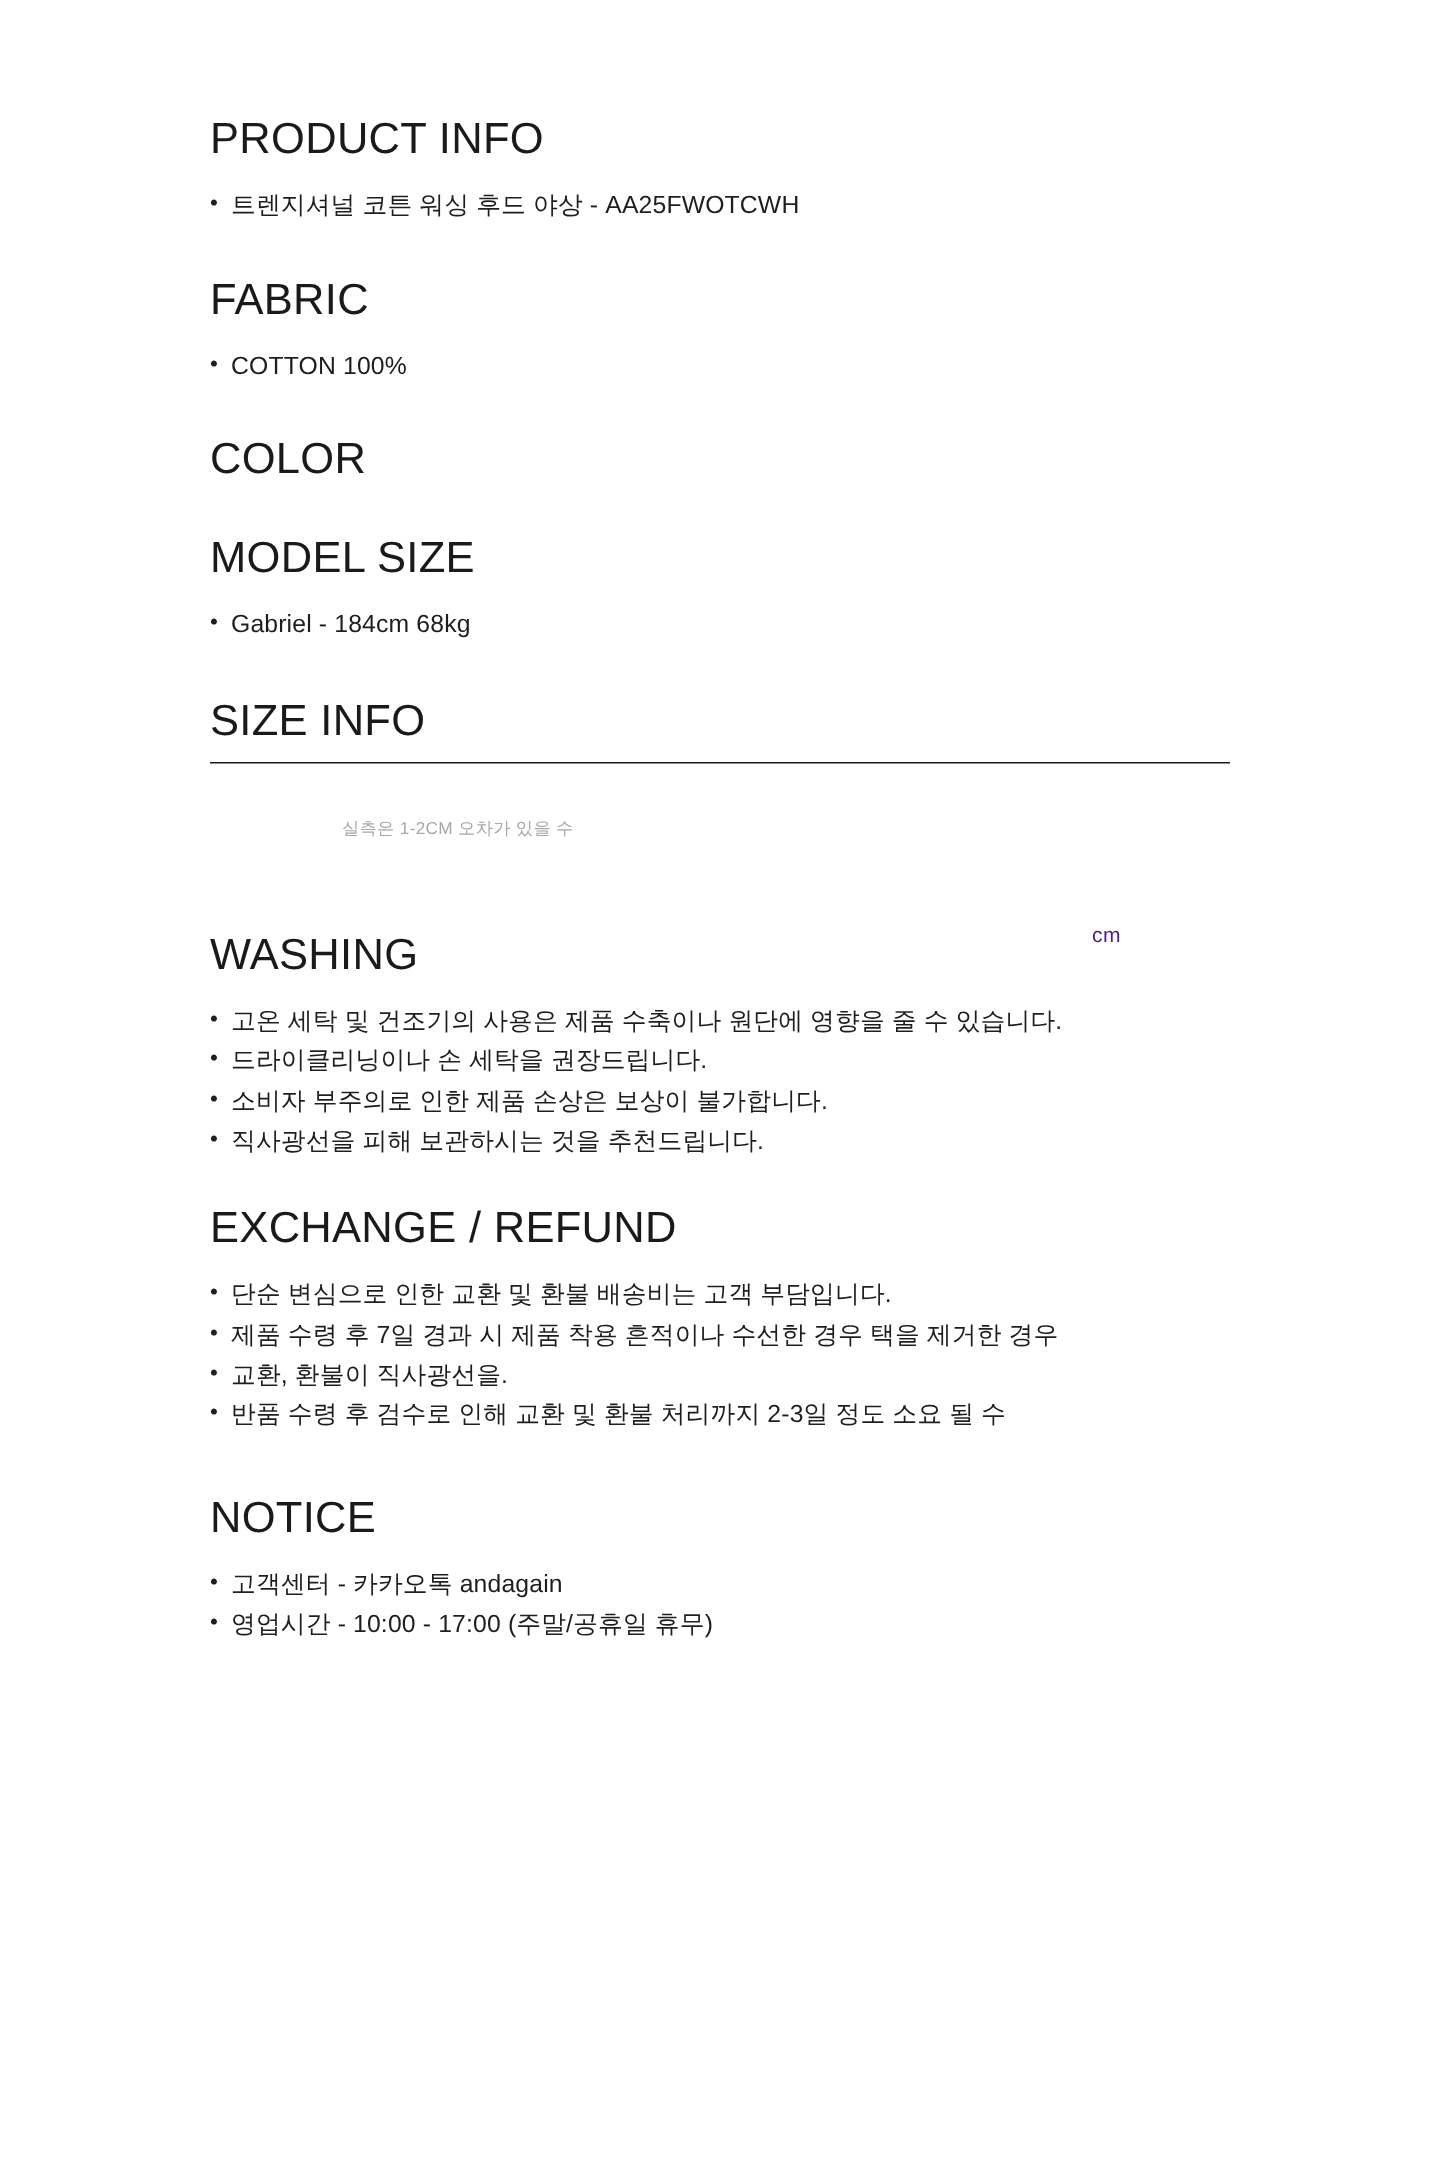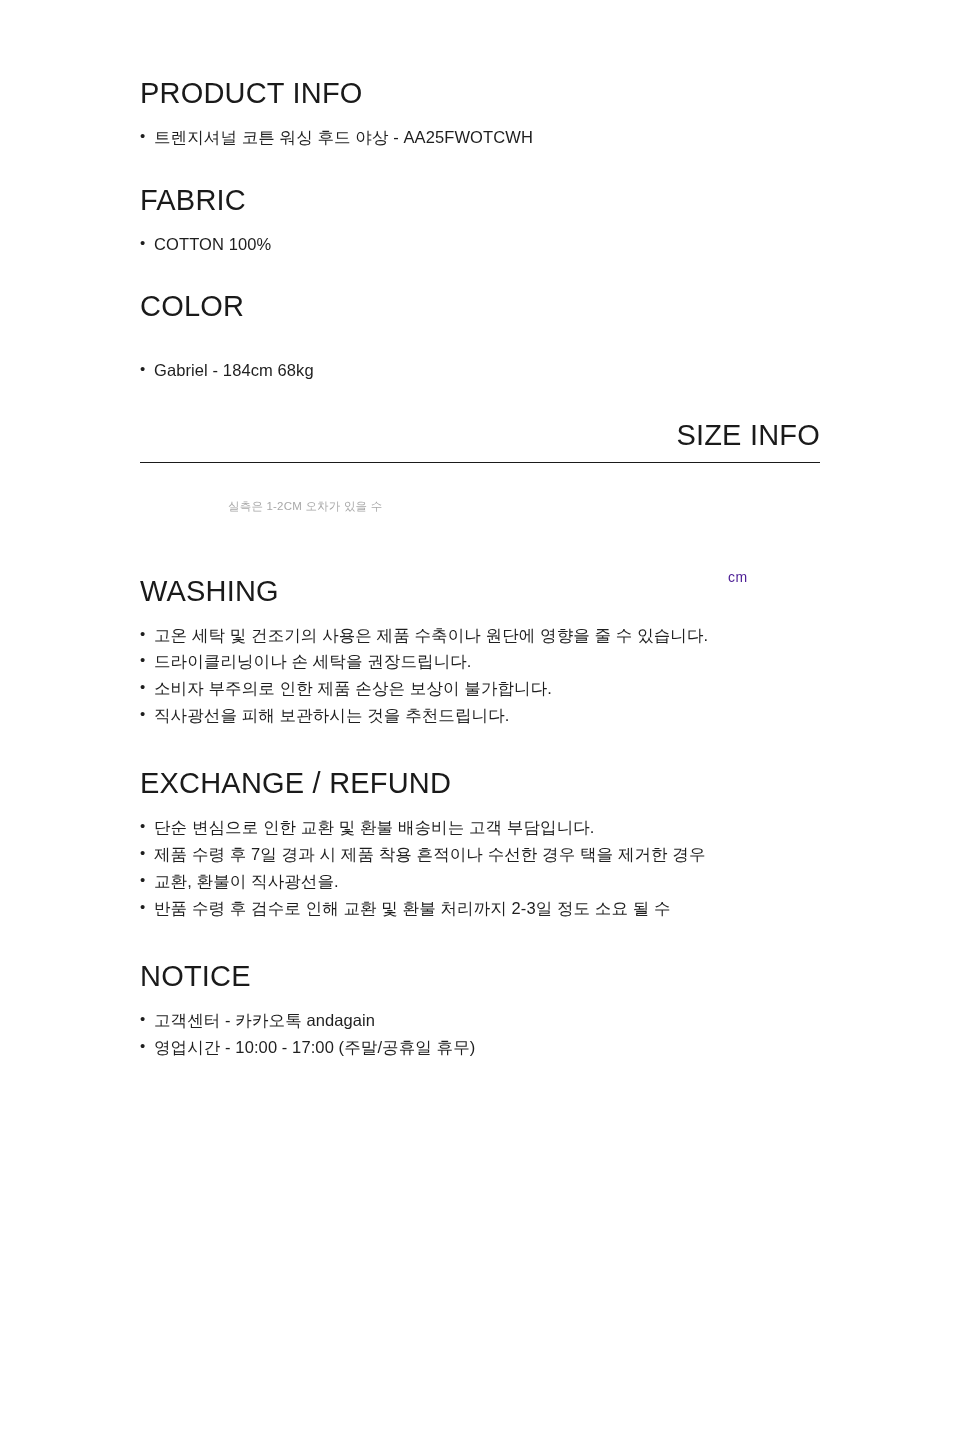--- a/index.html
+++ b/index.html
@@ -30,21 +30,21 @@
     letter-spacing: 0.2px;
     color: #1a1a1a;
     margin: 0 0 14px 0;
     line-height: 1.1;
   }
   .sec-product { margin-bottom: 34px; }
   .sec-fabric  { margin-bottom: 34px; }
   .sec-color   { margin-bottom: 34px; }
   .sec-model   { margin-bottom: 36px; }
   .sec-size    { margin-bottom: 0; }
-  .sec-washing { margin-bottom: 40px; }
+  .sec-washing { margin-bottom: 30px; }
   .sec-exchange{ margin-bottom: 40px; }
   .sec-notice  { margin-bottom: 0; }
 
   ul.bullets {
     list-style: none;
     margin: 0;
     padding: 0;
   }
   ul.bullets li {
     position: relative;
@@ -66,21 +66,20 @@
   .sec-color ul.bullets li,
   .sec-model ul.bullets li,
   .sec-product ul.bullets li {
     font-size: 16.5px;
   }
 
   
   .size-heading-wrap {
     position: relative;
     margin-bottom: 36px;
-    text-align: right;
   }
   .size-heading-wrap h2.heading {
     margin-bottom: 10px;
   }
   .size-rule {
     height: 1px;
     background: #1a1a1a;
     width: 100%;
   }
   .size-table-wrap {
@@ -144,20 +143,21 @@
     <ul class="bullets">
       <li>COTTON 100%</li>
     </ul>
   </div>
 
   <div class="section sec-color">
     <h2 class="heading">COLOR</h2>
   </div>
 
   <div class="section sec-model">
+    <h2 class="heading">MODEL SIZE</h2>
     <ul class="bullets">
       <li>Gabriel - 184cm 68kg</li>
     </ul>
   </div>
 
   <div class="section sec-size">
     <div class="size-heading-wrap">
       <h2 class="heading">SIZE INFO</h2>
       <div class="size-rule"></div>
     </div>

